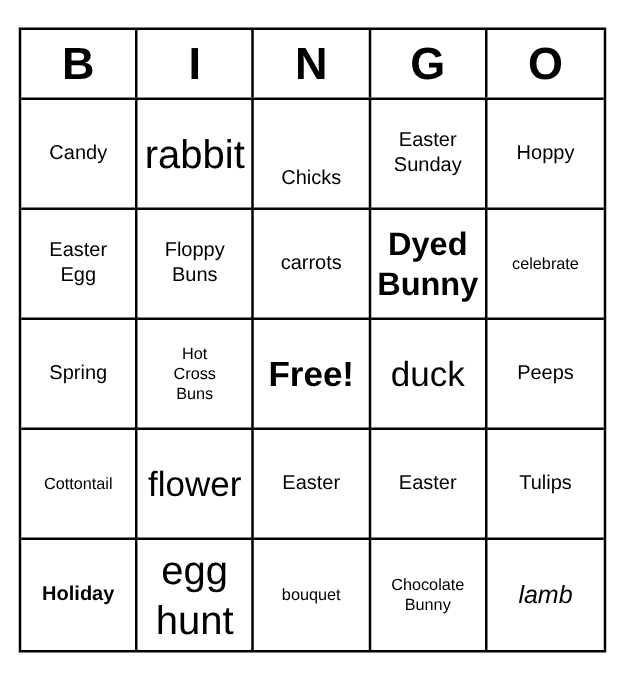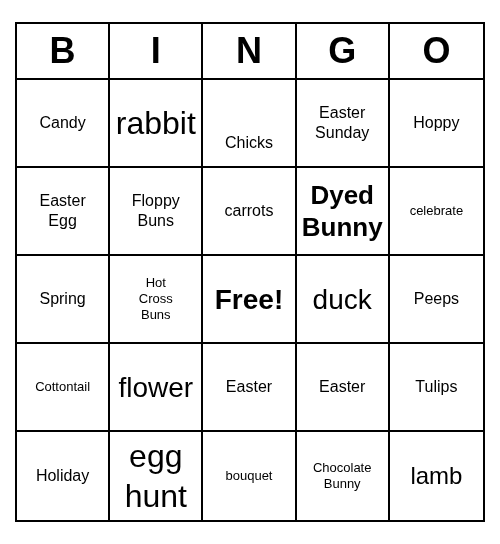--- a/index.html
+++ b/index.html
@@ -129,30 +129,30 @@
       <div class="bingo-cell">
         <span style="font-size: 16px; text-align: center; line-height: 1.25; white-space: pre-line;">Easter</span>
       </div>
       <div class="bingo-cell">
         <span style="font-size: 16px; text-align: center; line-height: 1.25; white-space: pre-line;">Easter</span>
       </div>
       <div class="bingo-cell">
         <span style="font-size: 16px; text-align: center; line-height: 1.25; white-space: pre-line;">Tulips</span>
       </div>
       <div class="bingo-cell">
-        <span style="font-size: 16px; text-align: center; line-height: 1.25; white-space: pre-line;">Holiday</span>
+        <span style="font-size: 16px; text-align: center; line-height: 1.25; white-space: pre-line; font-weight: bold;">Holiday</span>
       </div>
       <div class="bingo-cell">
         <span style="font-size: 32px; text-align: center; line-height: 1.25; white-space: pre-line;">egg
 hunt</span>
       </div>
       <div class="bingo-cell">
         <span style="font-size: 13px; text-align: center; line-height: 1.25; white-space: pre-line;">bouquet</span>
       </div>
       <div class="bingo-cell">
         <span style="font-size: 13px; text-align: center; line-height: 1.25; white-space: pre-line;">Chocolate
 Bunny</span>
       </div>
       <div class="bingo-cell">
-        <span style="font-size: 24px; text-align: center; line-height: 1.25; white-space: pre-line;">lamb</span>
+        <span style="font-size: 20px; text-align: center; line-height: 1.25; white-space: pre-line; font-style: italic;">lamb</span>
       </div>
     </div>
 </div>
 
 </body></html>

